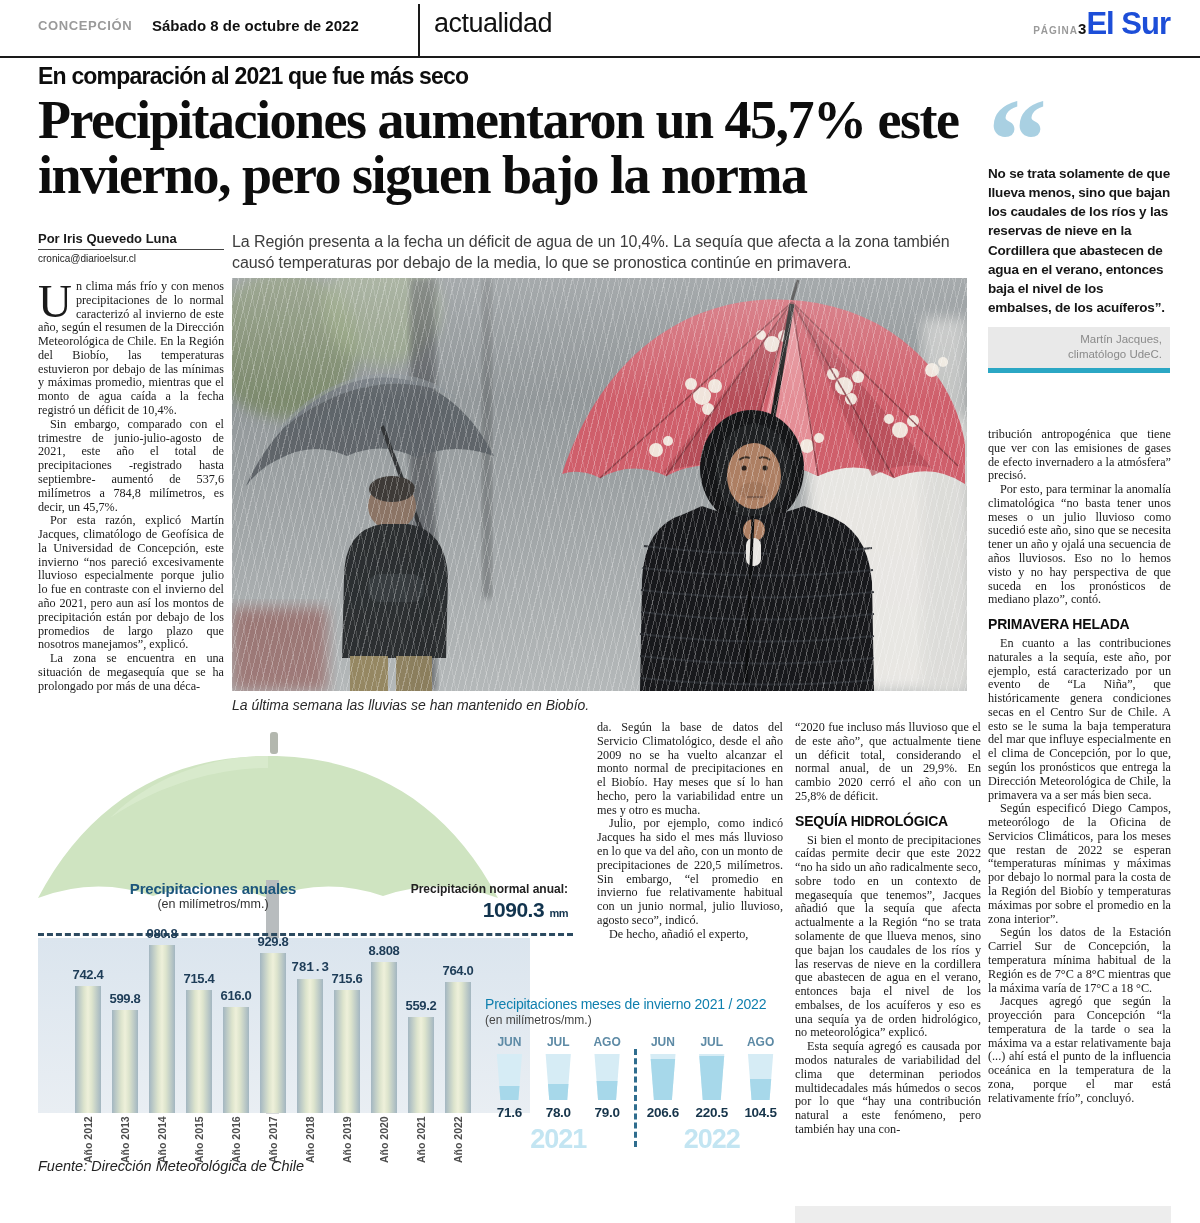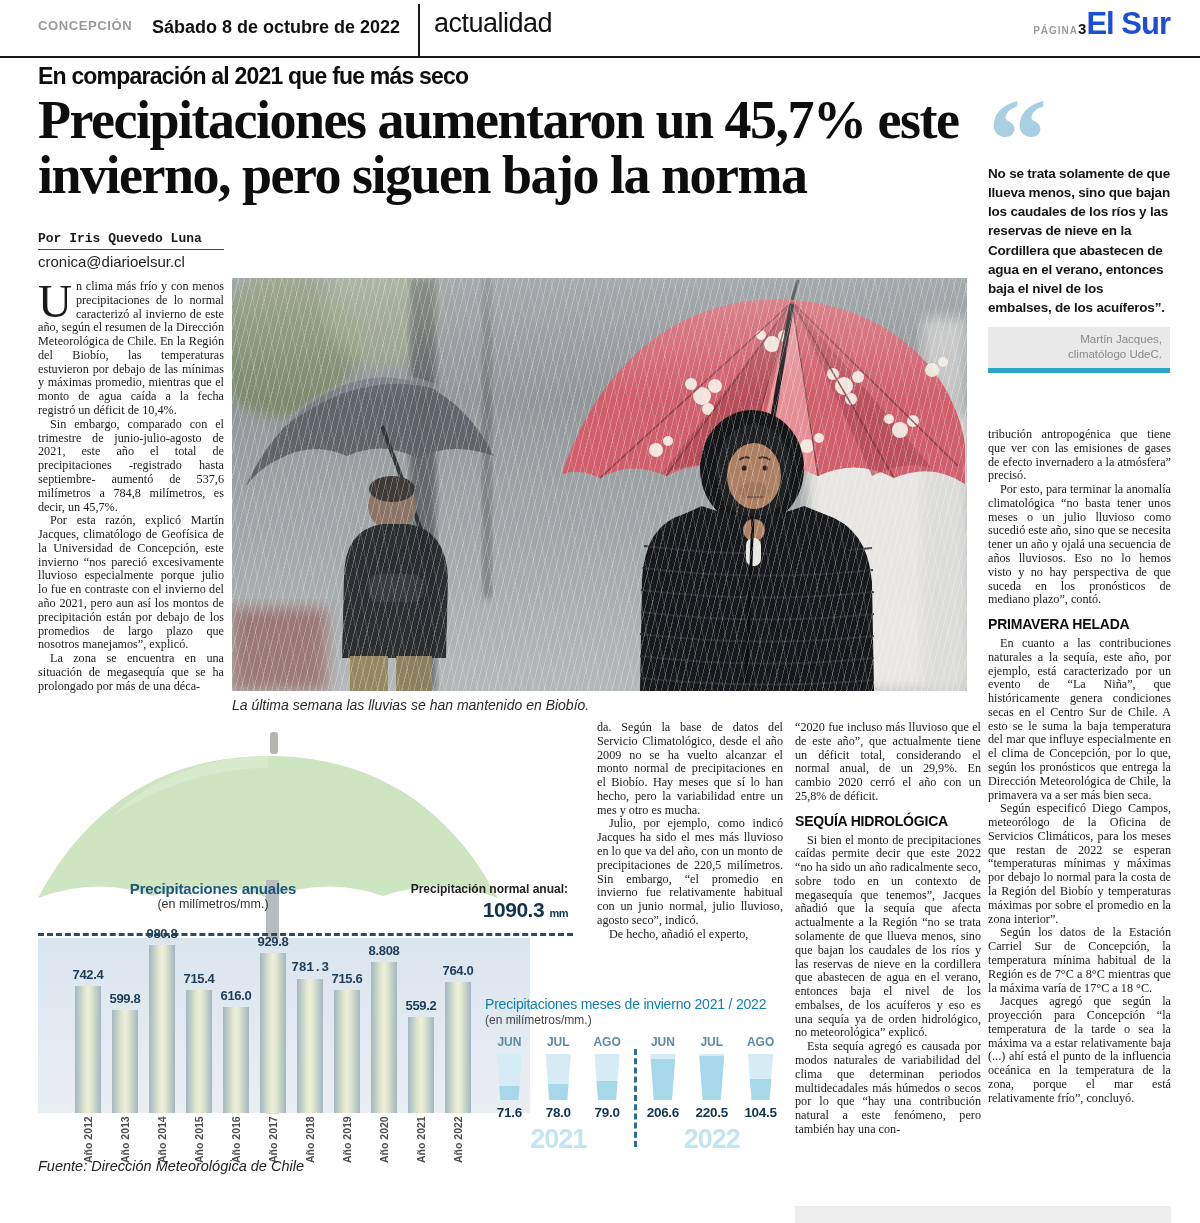--- a/index.html
+++ b/index.html
@@ -2,36 +2,36 @@
 <html><head>
 <meta charset="utf-8">
 <style>
   html,body{margin:0;padding:0;background:#f2f2f2;}
   .page{position:relative;width:1200px;height:1223px;background:#ffffff;margin:0 auto;
         font-family:"Liberation Sans",sans-serif;color:#1a1a1a;overflow:hidden;}
   .abs{position:absolute;}
 
   
   .hdr-section{left:38px;top:18px;font-size:13px;font-weight:bold;letter-spacing:.6px;color:#9a9a9a;}
-  .hdr-date{left:152px;top:17px;font-size:18px;font-weight:bold;color:#111;}
+  .hdr-date{left:152px;top:17px;font-size:15px;font-weight:bold;color:#111;}
   .hdr-vrule{left:418px;top:4px;width:2px;height:52px;background:#1a1a1a;}
   .hdr-category{left:434px;top:8px;font-size:27px;color:#111;letter-spacing:-.5px;}
   .hdr-right{right:30px;top:6px;display:flex;align-items:baseline;}
   .hdr-pagelabel{font-size:10px;font-weight:bold;letter-spacing:1px;color:#9a9a9a;}
   .hdr-pagenum{font-size:15px;font-weight:bold;color:#111;}
   .hdr-masthead{font-size:31px;font-weight:bold;letter-spacing:-1px;color:#1d4ed8;}
   .hdr-hrule{left:0;top:56px;width:1200px;height:2px;background:#1a1a1a;}
 
   
   .kicker{left:38px;top:63px;font-size:23px;font-weight:bold;letter-spacing:-.8px;color:#0d0d0d;}
   .headline{left:38px;top:93px;width:950px;font-family:"Liberation Serif",serif;font-weight:bold;
             font-size:54px;line-height:1.02;letter-spacing:-1.5px;color:#0d0d0d;}
   .byline{left:38px;top:231px;width:186px;}
-  .byline-name{font-size:13px;font-weight:bold;border-bottom:1px solid #444;padding-bottom:3px;font-family:Liberation Mono, monospace;}
-  .byline-email{font-size:15px;margin-top:3px;color:#222;}
+  .byline-name{font-size:13px;font-weight:bold;border-bottom:1px solid #444;padding-bottom:3px;}
+  .byline-email{font-size:10px;margin-top:3px;color:#222;}
   .lede{left:232px;top:231px;width:738px;font-size:16px;line-height:1.32;color:#3d3d3d;letter-spacing:-.1px;}
 
   
   .pullquote{left:988px;top:96px;width:182px;}
   .pq-glyph{font-size:118px;font-weight:bold;color:#a9d0e2;line-height:90px;height:64px;overflow:hidden;
             font-family:"Liberation Serif",serif;letter-spacing:-6px;}
   .pq-text{font-size:13.5px;font-weight:bold;line-height:1.42;color:#161616;letter-spacing:-.2px;margin-top:4px;}
   .pq-attr{margin-top:10px;background:#e9e9e9;padding:5px 8px 6px;text-align:right;
            font-size:11.5px;line-height:1.3;color:#8a8a8a;}
   .pq-bar{height:5px;}
@@ -115,20 +115,21 @@
   </div>
   <div class="abs hdr-hrule"></div>
 
   <div class="abs kicker">En comparación al 2021 que fue más seco</div>
   <div class="abs headline">Precipitaciones aumentaron un 45,7% este invierno, pero siguen bajo la norma</div>
 
   <div class="abs byline">
     <div class="byline-name">Por Iris Quevedo Luna</div>
     <div class="byline-email">cronica@diarioelsur.cl</div>
   </div>
+  <div class="abs lede">La Región presenta a la fecha un déficit de agua de un 10,4%. La sequía que afecta a la zona también causó temperaturas por debajo de la media, lo que se pronostica continúe en primavera.</div>
 
   <aside class="abs pullquote">
     <div class="pq-glyph">“</div>
     <div class="pq-text">No se trata solamente de que llueva menos, sino que bajan los caudales de los ríos y las reservas de nieve en la Cordillera que abastecen de agua en el verano, entonces baja el nivel de los embalses, de los acuíferos”.</div>
     <div class="pq-attr">
       <div>Martín Jacques,</div>
       <div>climatólogo UdeC.</div>
     </div>
     <div class="pq-bar" style="background: rgb(43, 167, 196);"></div>
   </aside>

